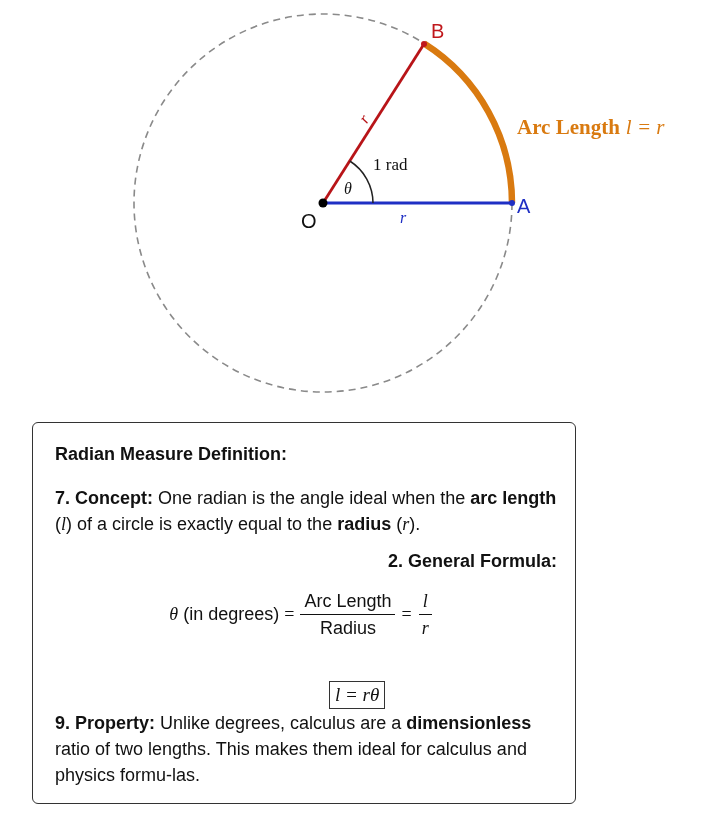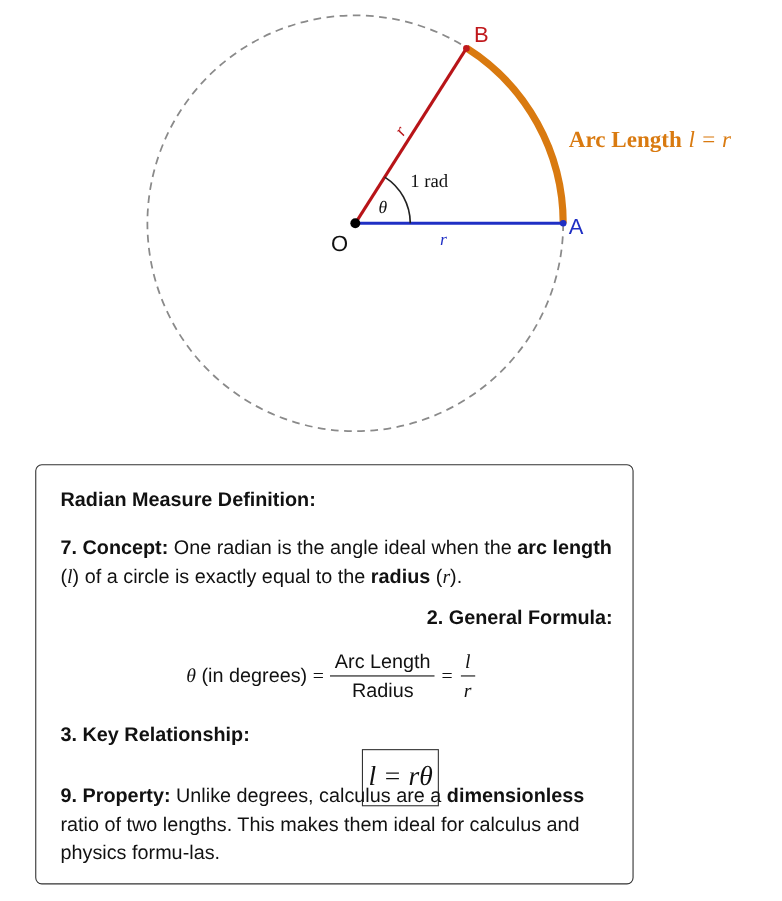--- a/index.html
+++ b/index.html
@@ -13,21 +13,21 @@
     font-family:"Liberation Sans", sans-serif; color:#111; font-size:18px;margin-left:20px;
   }
   .para { position:absolute; left:22px; right:18px; line-height:26px; }
   .b { font-weight:bold; }
   .math { font-family:"Liberation Serif", "DejaVu Serif", serif; font-style:italic; }
   .mathup { font-family:"Liberation Serif", "DejaVu Serif", serif; }
   #formula { position:absolute; left:0; right:0; top:163px; height:56px; display:flex; justify-content:center; align-items:center; font-size:18px; }
   .frac { display:inline-flex; flex-direction:column; align-items:center; margin:0 6px; }
   .frac .num { padding:0 4px 2px 4px; border-bottom:1.3px solid #111; line-height:22px; }
   .frac .den { padding:2px 4px 0 4px; line-height:22px; }
-  #boxed { position:absolute; left:296px; top:258px; border:1.3px solid #333; padding:12px 5px; font-size:25px; line-height:26px; }
+  #boxed { position:absolute; left:296px; top:258px; border:1.3px solid #333; padding:0 5px; font-size:19px; line-height:26px; }
 </style>
 </head>
 <body>
 
 <svg id="diagram" viewBox="0 0 711 410" xmlns="http://www.w3.org/2000/svg">
 
   <circle cx="323" cy="203" r="189" fill="none" stroke="#8a8a8a" stroke-width="1.6" stroke-dasharray="7 5"></circle>
 
   <path d="M 512 203 A 189 189 0 0 0 424.1 43.6" fill="none" stroke="#d97a10" stroke-width="6.5" stroke-linecap="butt"></path>
 
@@ -72,20 +72,19 @@
       <span class="num">Arc Length</span>
       <span class="den">Radius</span>
     </span>
     <span class="mathup">=</span>
     <span class="frac math">
       <span class="num">l</span>
       <span class="den">r</span>
     </span>
   </div>
 
-  <div class="para b" style="top:232px;">3. Key Relationship:</div>
 
   <div id="boxed" class="math">l = rθ</div>
 
   <div class="para" style="top:287px;">
     <span class="b">9. Property:</span><span> Unlike degrees, calculus are a </span><span class="b">dimensionless</span><span> ratio of two lengths.  This makes them ideal for calculus and physics formu-las.</span>
   </div>
 </div>
 
 </body></html>

